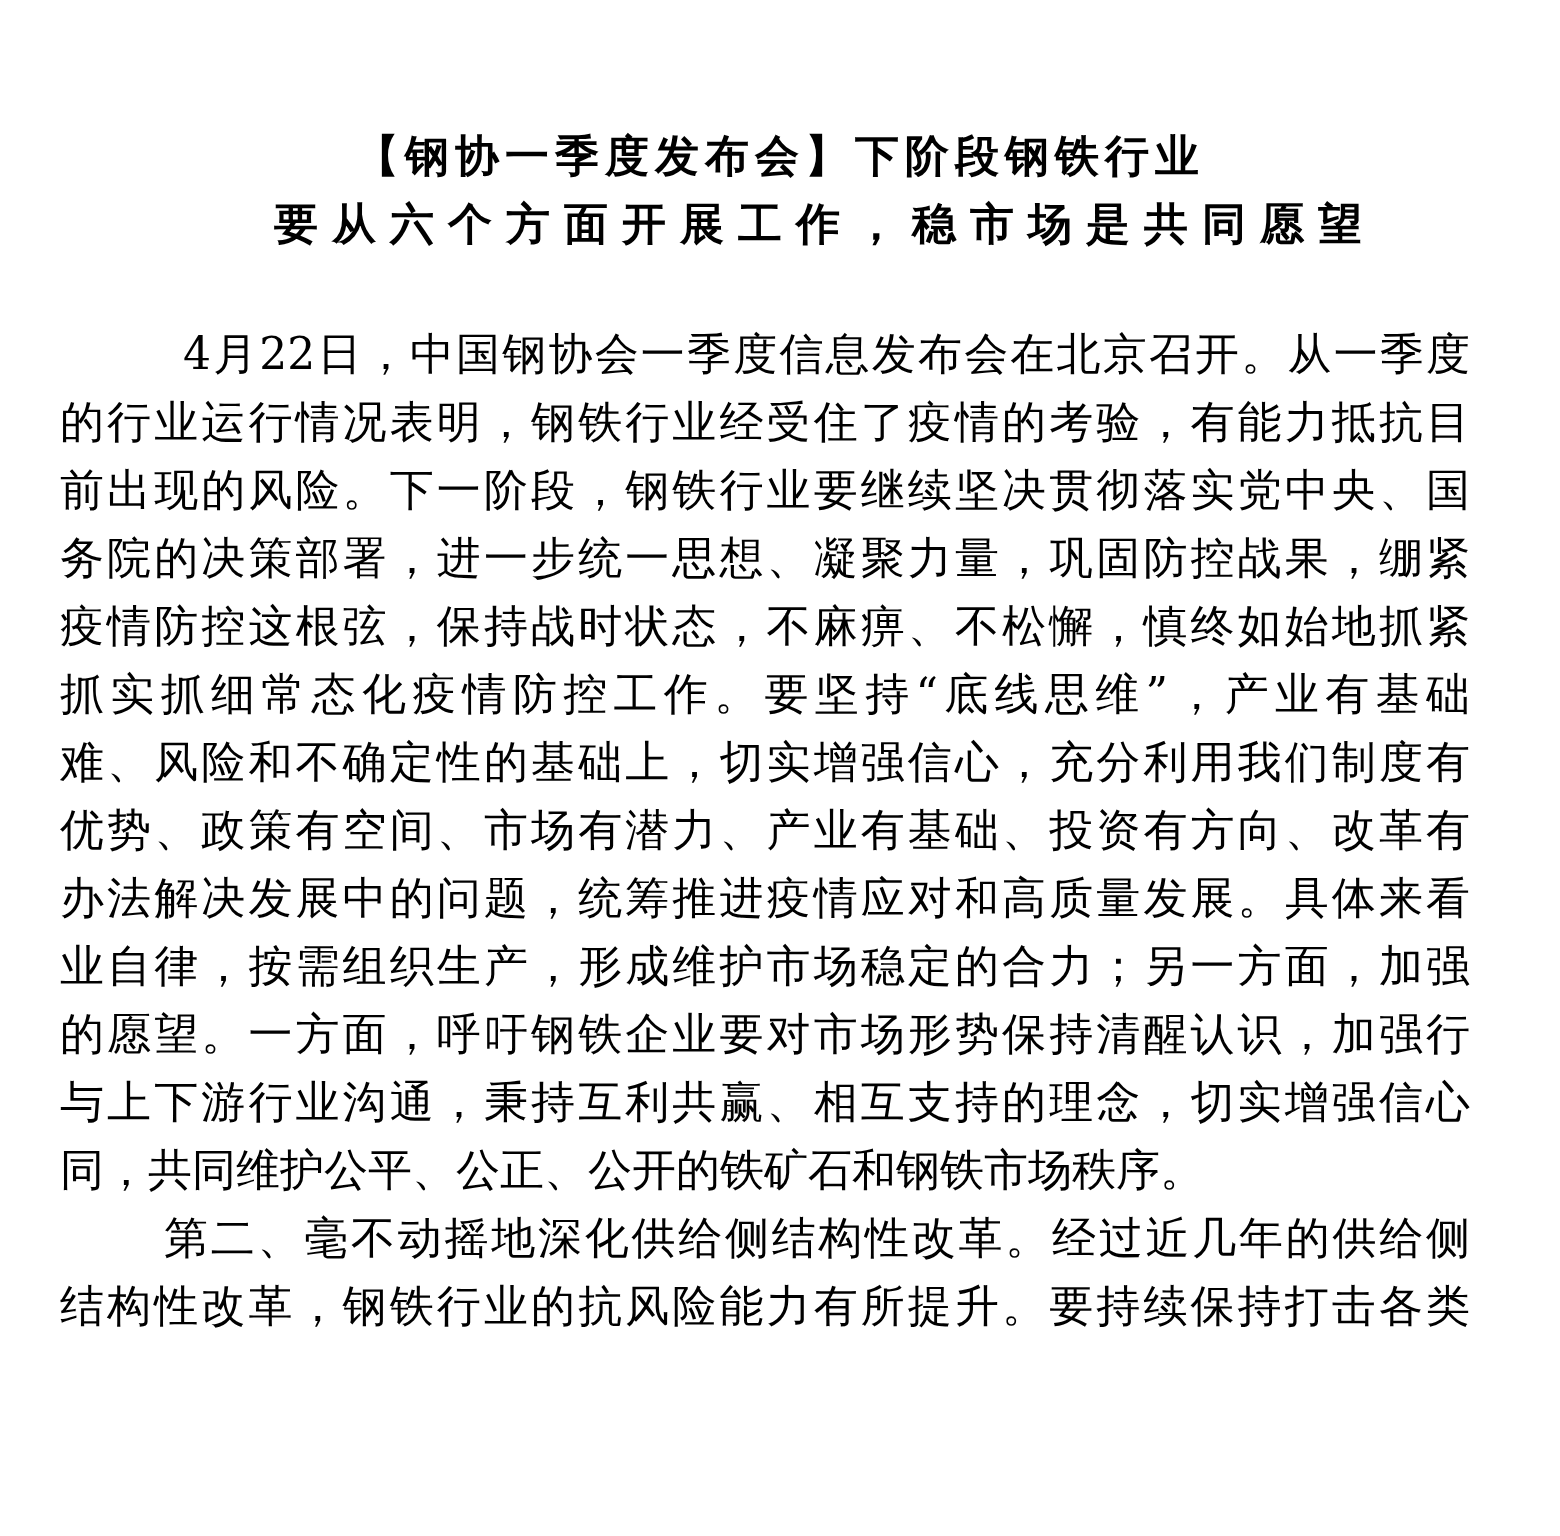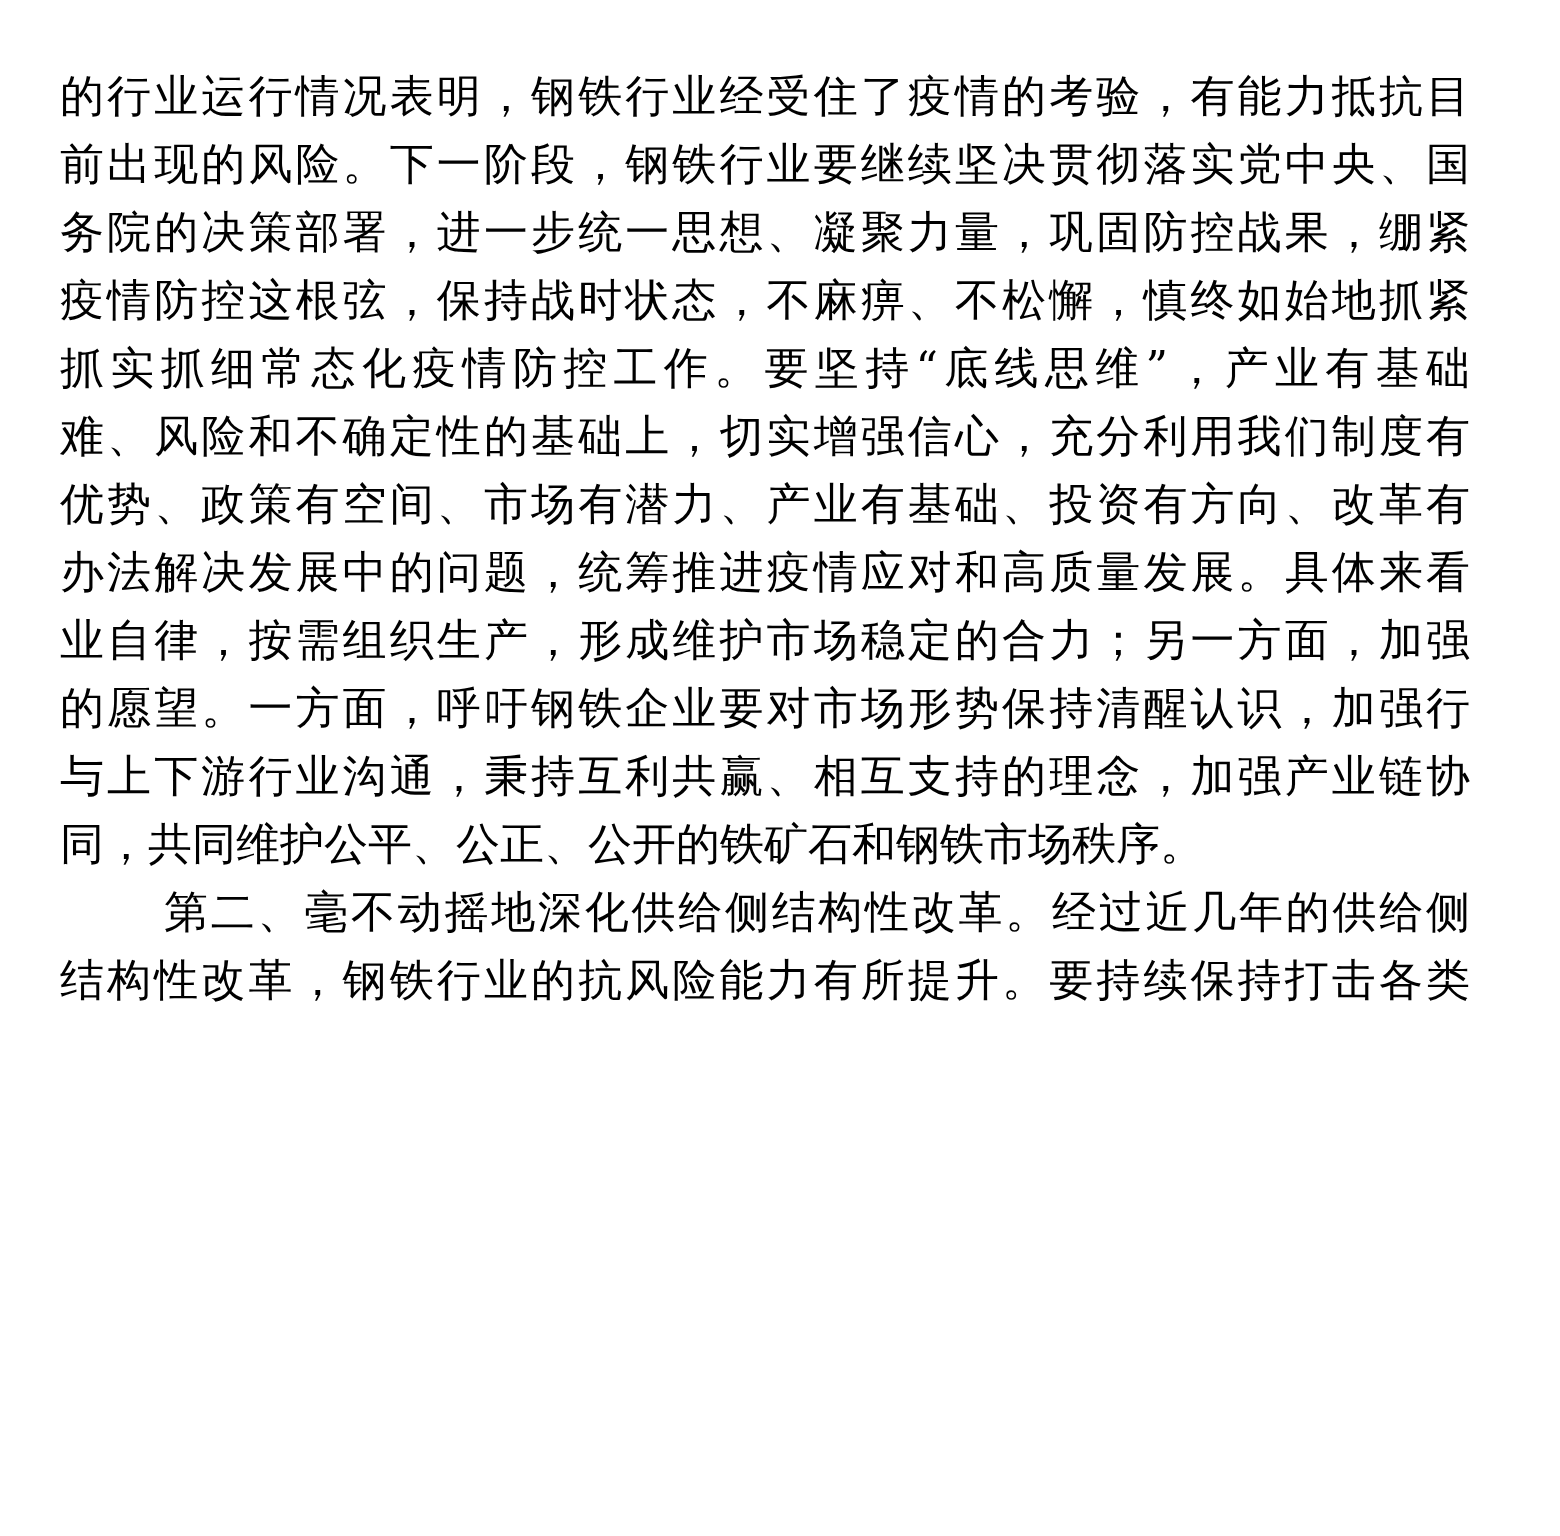--- a/index.html
+++ b/index.html
@@ -53,31 +53,36 @@
     }
     .line.short { text-align-last: left; }
     .line.indent-first { padding-left: 123px; }
     .line.indent-para  { padding-left: 104px; }
   </style>
 </head>
 <body>
 
 <div class="page">
 
+  <div class="title">
+    <div class="title-line t1">【钢协一季度发布会】下阶段钢铁行业</div>
+    <div class="title-line t2">要从六个方面开展工作，稳市场是共同愿望</div>
+  </div>
 
   <div class="body-text">
+    <div class="line indent-first">4月22日，中国钢协会一季度信息发布会在北京召开。从一季度</div>
     <div class="line">的行业运行情况表明，钢铁行业经受住了疫情的考验，有能力抵抗目</div>
     <div class="line">前出现的风险。下一阶段，钢铁行业要继续坚决贯彻落实党中央、国</div>
     <div class="line">务院的决策部署，进一步统一思想、凝聚力量，巩固防控战果，绷紧</div>
     <div class="line">疫情防控这根弦，保持战时状态，不麻痹、不松懈，慎终如始地抓紧</div>
     <div class="line">抓实抓细常态化疫情防控工作。要坚持“底线思维”，产业有基础</div>
     <div class="line">难、风险和不确定性的基础上，切实增强信心，充分利用我们制度有</div>
     <div class="line">优势、政策有空间、市场有潜力、产业有基础、投资有方向、改革有</div>
     <div class="line">办法解决发展中的问题，统筹推进疫情应对和高质量发展。具体来看</div>
     <div class="line">业自律，按需组织生产，形成维护市场稳定的合力；另一方面，加强</div>
     <div class="line">的愿望。一方面，呼吁钢铁企业要对市场形势保持清醒认识，加强行</div>
-    <div class="line">与上下游行业沟通，秉持互利共赢、相互支持的理念，加强产业链协</div>
+    <div class="line">与上下游行业沟通，秉持互利共赢、相互支持的理念，切实增强信心</div>
     <div class="line short">同，共同维护公平、公正、公开的铁矿石和钢铁市场秩序。</div>
     <div class="line indent-para">第二、毫不动摇地深化供给侧结构性改革。经过近几年的供给侧</div>
     <div class="line">结构性改革，钢铁行业的抗风险能力有所提升。要持续保持打击各类</div>
   </div>
 
 </div>
 
 </body></html>

